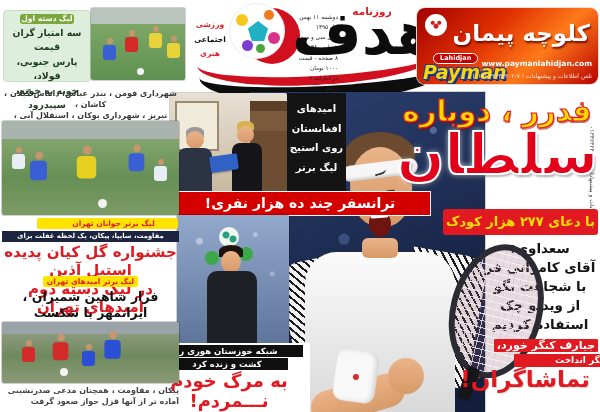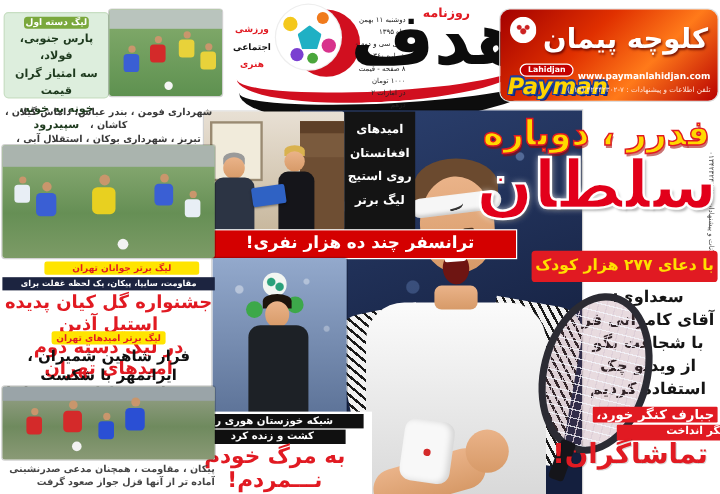--- a/index.html
+++ b/index.html
@@ -18,22 +18,22 @@
   .skin{background:linear-gradient(180deg,#eab389,#d79a68);}
 </style>
 </head>
 <body>
 
 <div class="page">
 
   <div class="abs" style="left:3px;top:10px;width:86px;height:70px;background:#ddeedd;border:1px solid #c7dec2;border-radius:4px;">
     <div class="rtl c" style="margin:3px auto 2px;width:54px;background:#7aa83c;color:#fff;font-size:7.5px;font-weight:bold;border-radius:3px;line-height:10px;">لیگ دسته اول</div>
     <div class="rtl c" style="font-size:9.3px;font-weight:bold;color:#1e3a1e;line-height:1.55;">
+      <div>سه امتیاز گران قیمت</div>
       <div>پارس جنوبی، فولاد،</div>
-      <div>سه امتیاز گران قیمت</div>
       <div>خونه به خونه، سپیدرود</div>
     </div>
   </div>
 
   <div class="ph" style="left:91px;top:8px;width:94px;height:72px;background:linear-gradient(180deg,#86ad6e,#5e9150);">
     <div class="abs" style="left:0;top:0;width:94px;height:16px;background:#b9c4bd;"></div>
     <i class="plyr" style="--kit:#d42a2a;left:34px;top:22px;"></i>
     <i class="plyr" style="--kit:#e8d23a;left:58px;top:18px;"></i>
     <i class="plyr" style="--kit:#e8d23a;left:76px;top:28px;"></i>
     <i class="plyr" style="--kit:#3a5fd4;left:12px;top:30px;"></i>
@@ -194,21 +194,21 @@
   <div class="ph" style="left:2px;top:121px;width:177px;height:94px;background:linear-gradient(180deg,#8fb079,#668f55 60%,#7c9b66);">
     <div class="abs" style="left:0;top:0;width:177px;height:18px;background:#aab4ae;"></div>
     <i class="plyr" style="--kit:#e8d020;left:78px;top:30px;transform:scale(1.5);"></i>
     <i class="plyr" style="--kit:#3a5fd4;left:30px;top:34px;transform:scale(1.3);"></i>
     <i class="plyr" style="--kit:#e8eef5;left:10px;top:26px;"></i>
     <i class="plyr" style="--kit:#3a5fd4;left:128px;top:26px;transform:scale(1.2);"></i>
     <i class="plyr" style="--kit:#e8eef5;left:152px;top:38px;"></i>
     <div class="abs" style="left:96px;top:78px;width:9px;height:9px;border-radius:50%;background:#f2f2f2;"></div>
   </div>
 
-  <div class="ytag" style="left:37px;top:218px;width:129px;">لیگ برتر جوانان تهران</div>
+  <div class="ytag" style="left:37px;top:218px;width:129px;padding-left:12px;">لیگ برتر جوانان تهران</div>
   <div class="abs rtl c" style="left:2px;top:231px;width:177px;height:11px;background:#1c2440;color:#fff;font-size:6.8px;font-weight:bold;line-height:11px;">مقاومت، سایپا، پیکان، یک لحظه غفلت برای قهرمانی</div>
 
   <div class="abs rtl c" style="left:2px;top:243px;width:177px;color:#e11a22;font-size:15px;font-weight:900;line-height:1.22;">
     <div>جشنواره گل کیان پدیده استیل آذین</div>
     <div>در لیگ دسته دوم امیدهای تهران</div>
   </div>
 
   <div class="ytag" style="left:43px;top:276px;width:95px;">لیگ برتر امیدهای تهران</div>
 
   <div class="abs rtl c" style="left:2px;top:289px;width:177px;color:#101010;font-size:12.5px;font-weight:900;line-height:1.25;">

